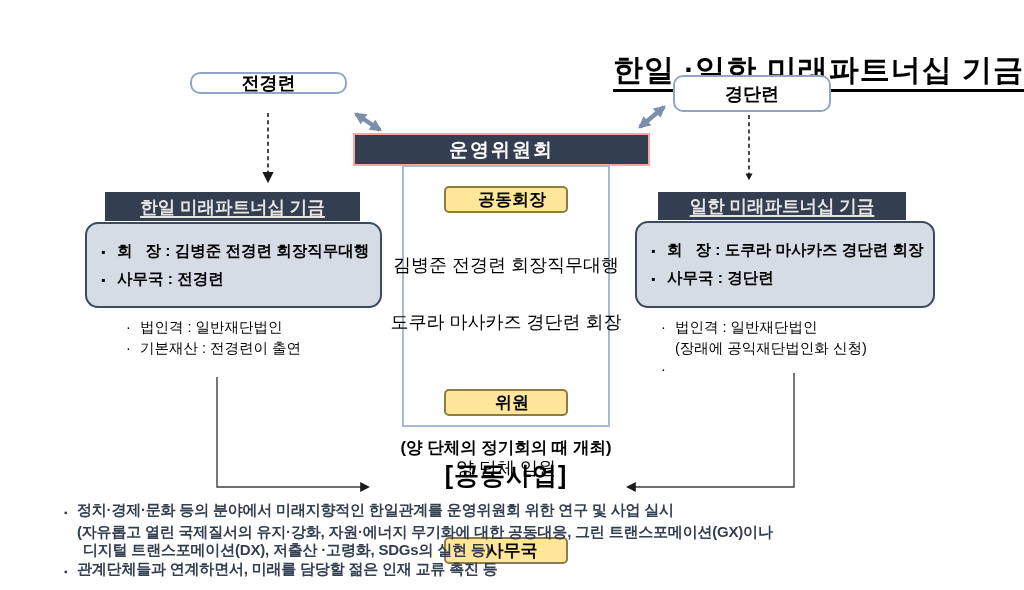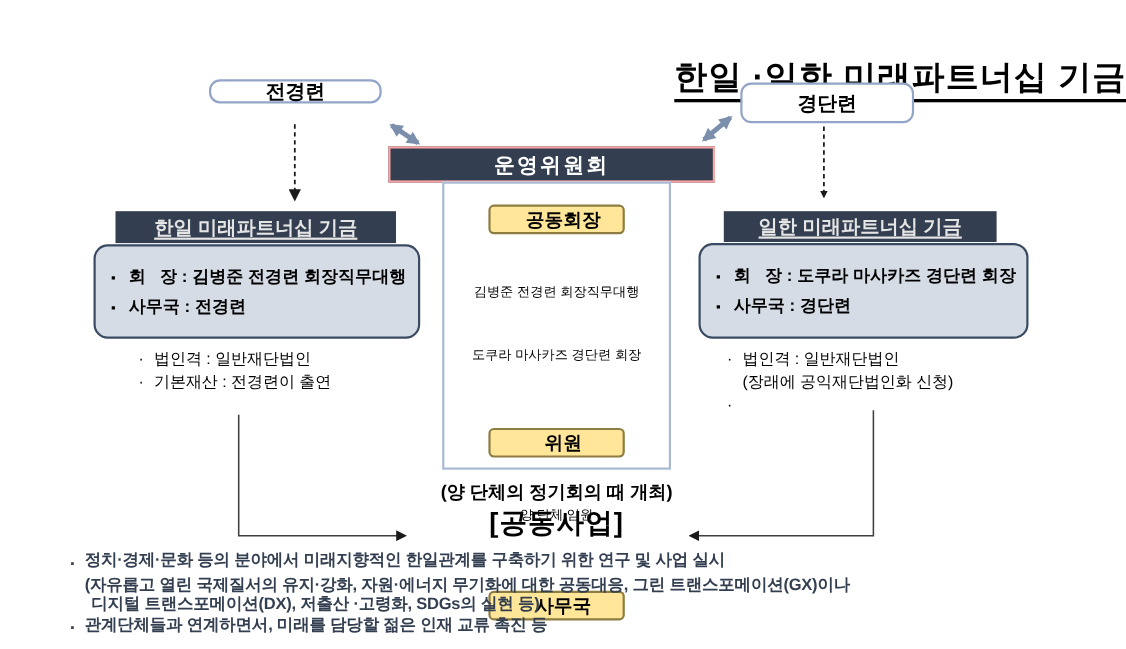--- a/index.html
+++ b/index.html
@@ -36,21 +36,21 @@
     display:flex; flex-direction:column; align-items:center;
   }
   .y-label {
     width:124px; height:27px; background:#FFE699; border:2px solid #8D7D42; border-radius:5px;
     display:flex; align-items:center; justify-content:center;
     font-size:17px; font-weight:bold; flex:0 0 auto;padding-left:12px;
   }
   .y-label.l1 { margin-top:19px; }
   .y-label.l2 { margin-top:19px; }
   .y-label.l3 { margin-top:21px; }
-  .sec-lines { margin-top:5px; text-align:center; font-size:12px; line-height:19px; white-space:pre; }
+  .sec-lines { margin-top:5px; text-align:center; font-size:18px; line-height:19px; white-space:pre; }
 
   .fund-header {
     position:absolute; background:#333F50; color:#e5e5e5;
     display:flex; align-items:center; justify-content:center;
     font-size:17.5px; font-weight:bold;margin-left:18px;
   }
   .fund-header .underlined { text-decoration:underline; text-underline-offset:3px; text-decoration-thickness:2px; }
   .fund-header.left  { left:87px;  top:192px; width:255px; height:29px; }
   .fund-header.right { left:640px; top:192px; width:248px; height:28px; }
 
@@ -199,21 +199,21 @@
       <span class="mk">·</span>
     </div>
   </div>
 
   <div class="meeting-note">(양 단체의 정기회의 때 개최)</div>
   <div class="joint-heading">[공동사업]</div>
 
   <div class="joint-list">
     <div class="j-row">
       <span class="mk">▪</span>
-      <span class="tx">정치·경제·문화 등의 분야에서 미래지향적인 한일관계를 구축하기 위한 연구 및 사업 실시</span>
+      <span class="tx">정치·경제·문화 등의 분야에서 미래지향적인 한일관계를 운영위원회 위한 연구 및 사업 실시</span>
     </div>
     <div class="j-row">
       <span class="mk"></span>
       <span class="tx">(자유롭고 열린 국제질서의 유지·강화, 자원·에너지 무기화에 대한 공동대응, 그린 트랜스포메이션(GX)이나</span>
     </div>
     <div class="j-row indent2">
       <span class="mk"></span>
       <span class="tx">디지털 트랜스포메이션(DX), 저출산 ·고령화, SDGs의 실현 등)</span>
     </div>
     <div class="j-row">

